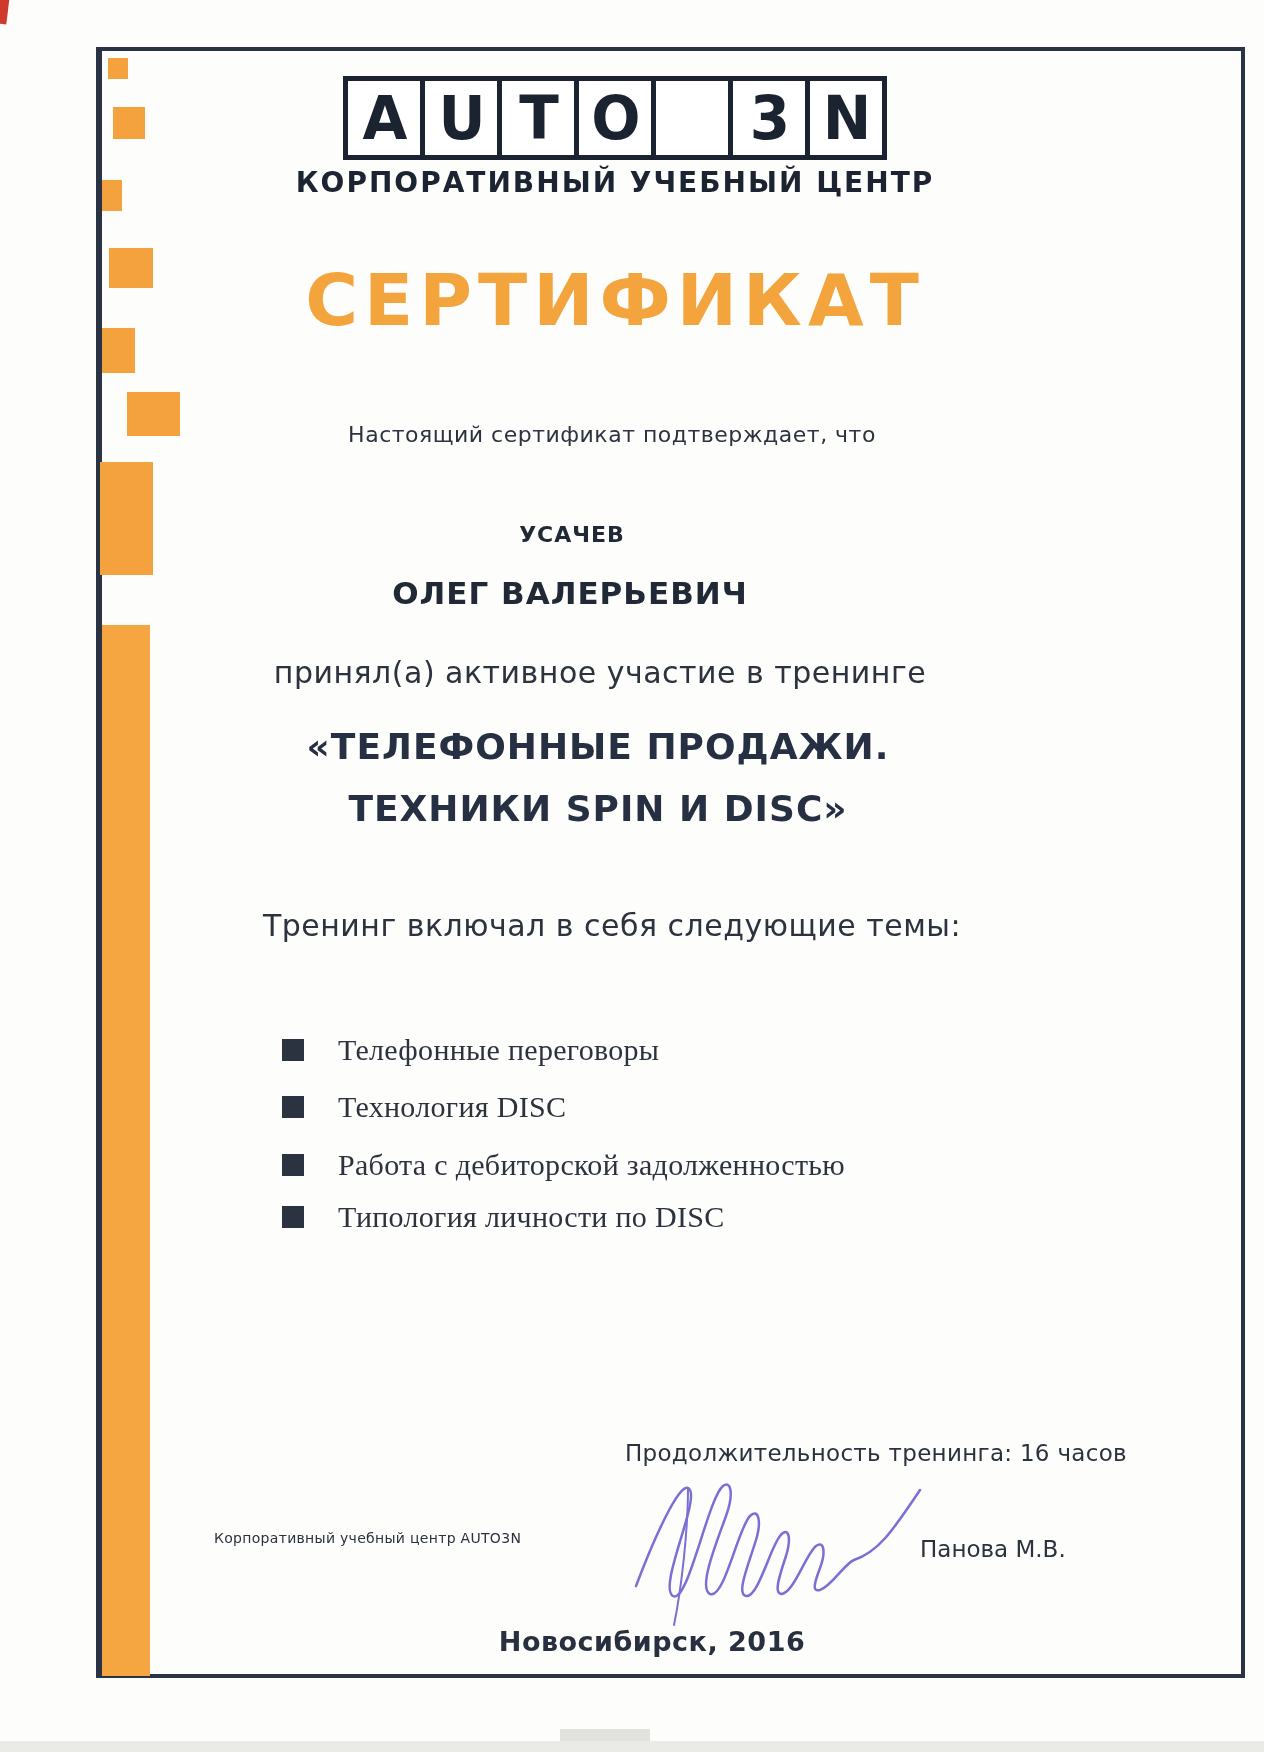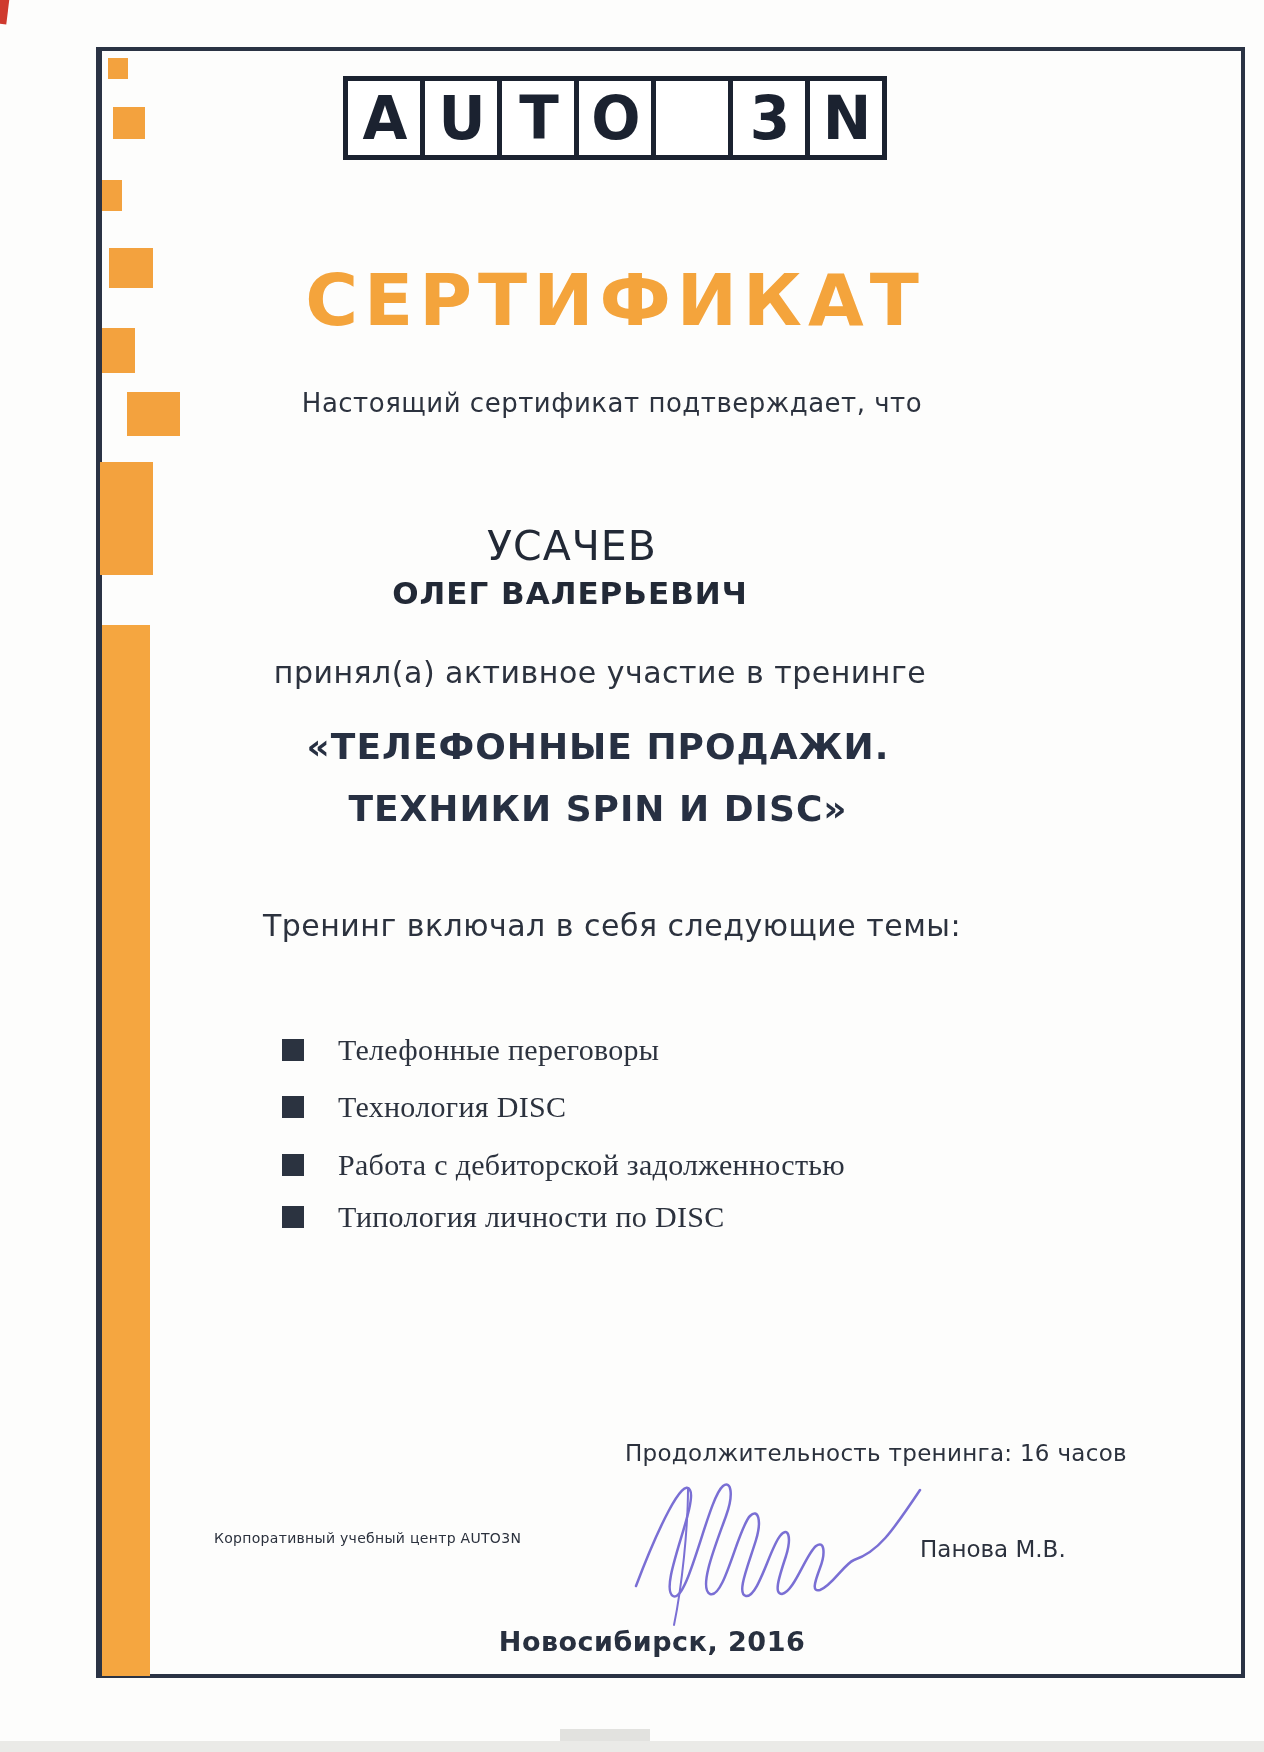--- a/index.html
+++ b/index.html
@@ -36,22 +36,22 @@
     letter-spacing:-2px;transform:scaleY(1.05);
   }
   .logo-sub{
     top:166px;left:615px;font-size:28px;font-weight:bold;color:#1d2431;
     letter-spacing:2px;white-space:nowrap;
   }
   .cert-title{
     top:258px;left:615px;font-size:72px;font-weight:bold;color:#f4a43c;
     letter-spacing:6px;white-space:nowrap;
   }
-  .intro{top:388px;left:612px;font-size:26px;letter-spacing:.5px;white-space:nowrap;color:#2c323e;}
-  .name1{top:522px;left:572px;font-size:41px;font-weight:normal;letter-spacing:1px;color:#222936;white-space:nowrap;}
+  .intro{top:422px;left:612px;font-size:22px;letter-spacing:.5px;white-space:nowrap;color:#2c323e;}
+  .name1{top:522px;left:572px;font-size:22px;font-weight:bold;letter-spacing:1px;color:#222936;white-space:nowrap;}
   .name2{top:575px;left:570px;font-size:31px;font-weight:bold;letter-spacing:1px;color:#222936;white-space:nowrap;text-align:right;}
   .partic{top:655px;left:600px;font-size:30px;letter-spacing:.5px;white-space:nowrap;color:#2c323e;}
   .ttl1{top:726px;left:598px;font-size:36px;font-weight:bold;letter-spacing:1px;color:#273042;white-space:nowrap;}
   .ttl2{top:788px;left:598px;font-size:36px;font-weight:bold;letter-spacing:1px;color:#273042;white-space:nowrap;}
   .topics-intro{top:908px;left:612px;font-size:30px;letter-spacing:.5px;white-space:nowrap;color:#2c323e;}
   .topic-row{left:282px;display:flex;align-items:center;white-space:nowrap;font-family:Liberation Serif, serif;}
   .bullet{width:22px;height:22px;background:#2b3340;margin-right:34px;flex:0 0 auto;}
   .topic-label{font-size:30px;color:#2c323e;letter-spacing:.3px;}
   .duration{top:1440px;left:625px;font-size:23px;color:#2b313d;letter-spacing:.3px;white-space:nowrap;}
   .issuer{top:1530px;left:214px;font-size:14px;color:#2b313d;letter-spacing:.3px;white-space:nowrap;}
@@ -100,20 +100,21 @@
     <div class="logo-cell">
         <span class="logo-letter"></span>
       </div>
     <div class="logo-cell">
         <span class="logo-letter">3</span>
       </div>
     <div class="logo-cell">
         <span class="logo-letter">N</span>
       </div>
   </div>
+  <div class="abs cx logo-sub">КОРПОРАТИВНЫЙ УЧЕБНЫЙ ЦЕНТР</div>
 
   <div class="abs cx cert-title">СЕРТИФИКАТ</div>
 
   <div class="abs cx intro">Настоящий сертификат подтверждает, что</div>
   <div class="abs cx name1">УСАЧЕВ</div>
   <div class="abs cx name2">ОЛЕГ ВАЛЕРЬЕВИЧ</div>
   <div class="abs cx partic">принял(а) активное участие в тренинге</div>
   <div class="abs cx ttl2">ТЕХНИКИ SPIN И DISC»</div>
   <div class="abs cx ttl1">«ТЕЛЕФОННЫЕ ПРОДАЖИ.</div>
   <div class="abs cx topics-intro">Тренинг включал в себя следующие темы:</div>

